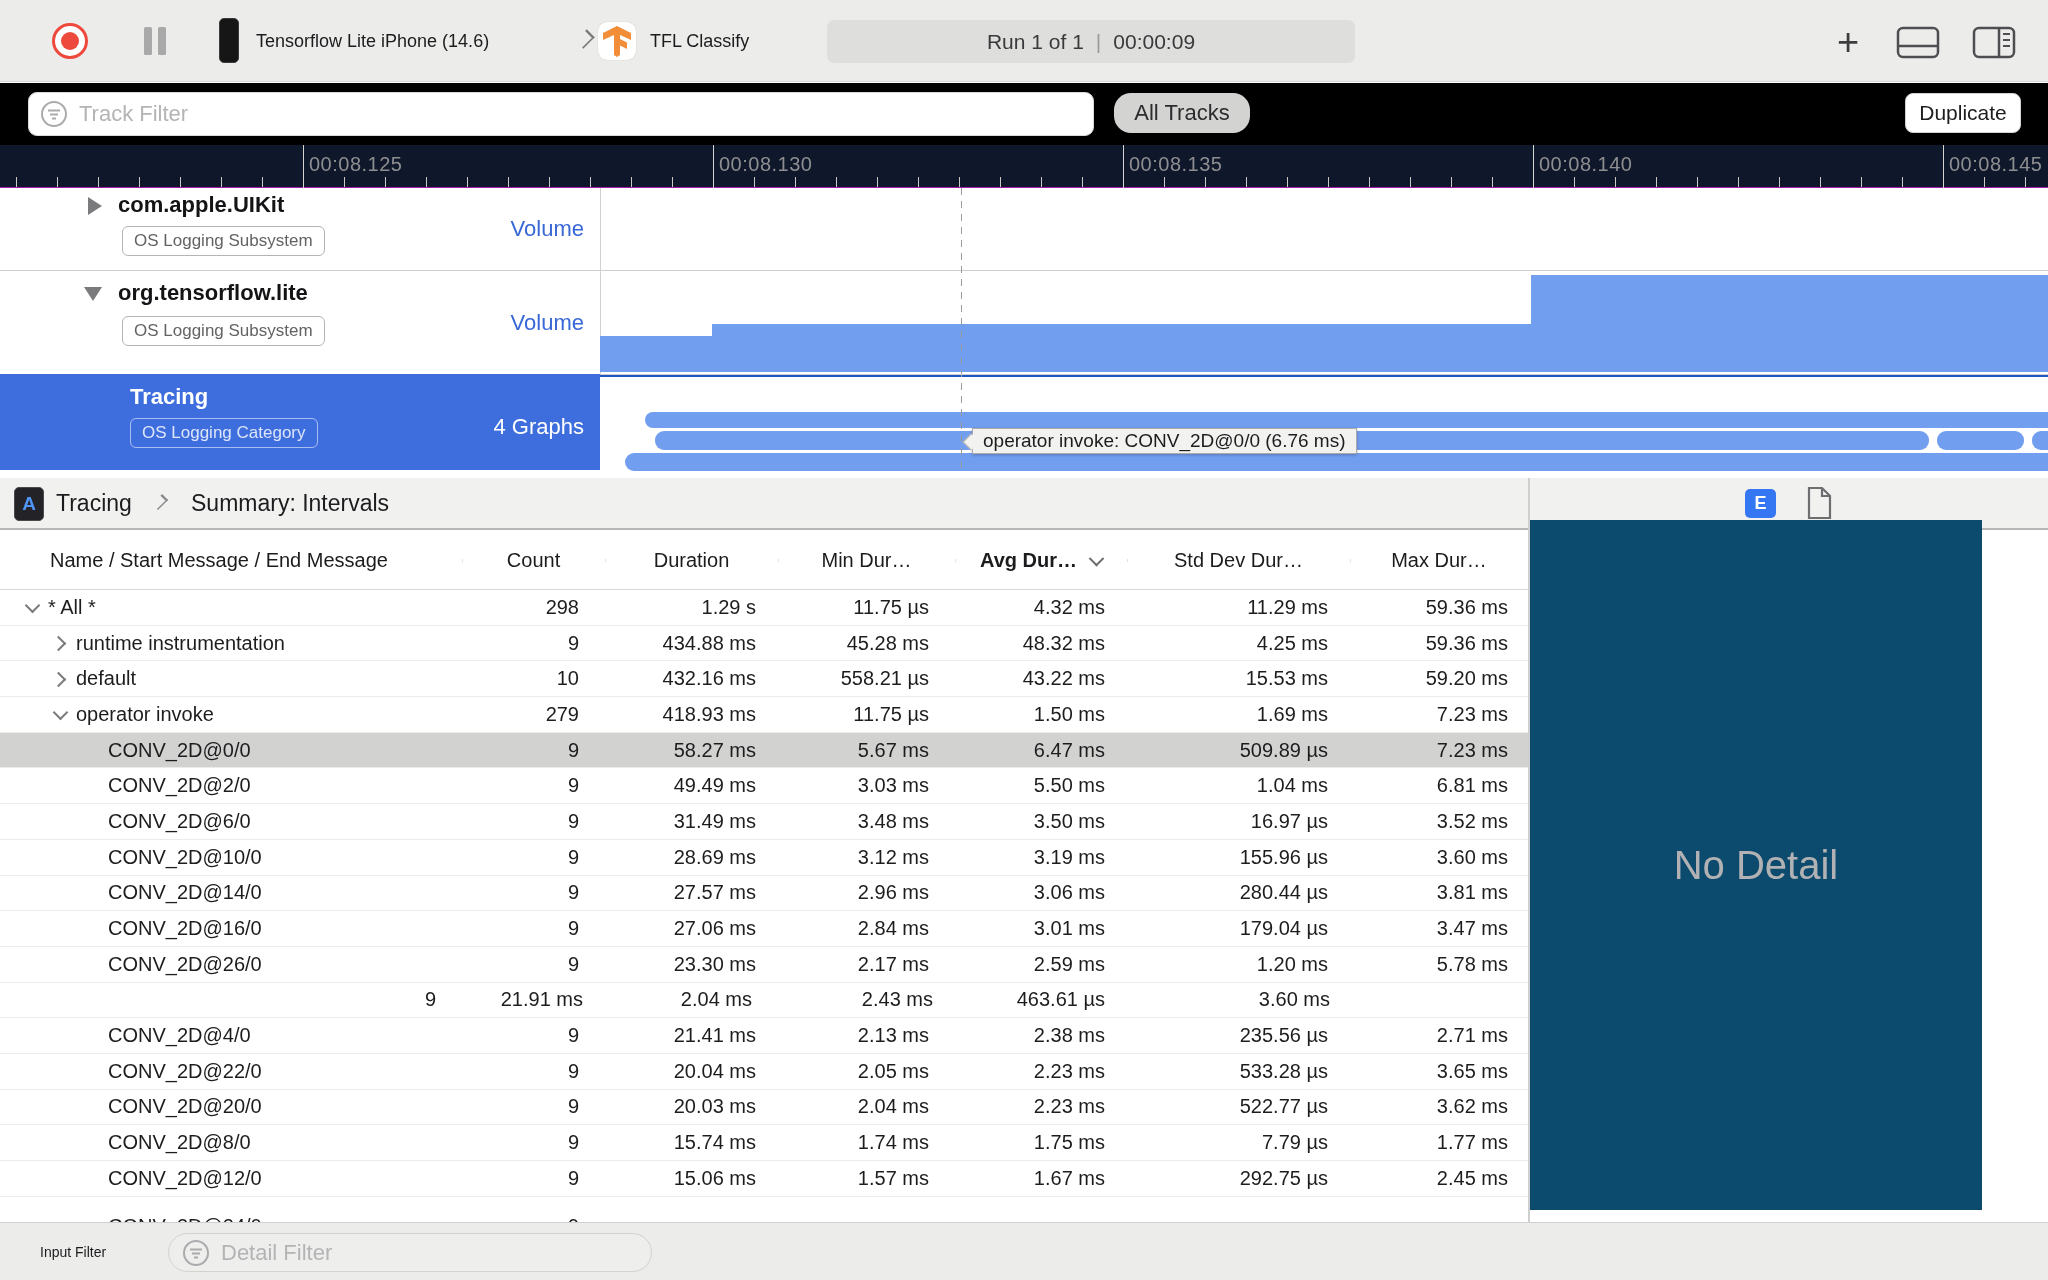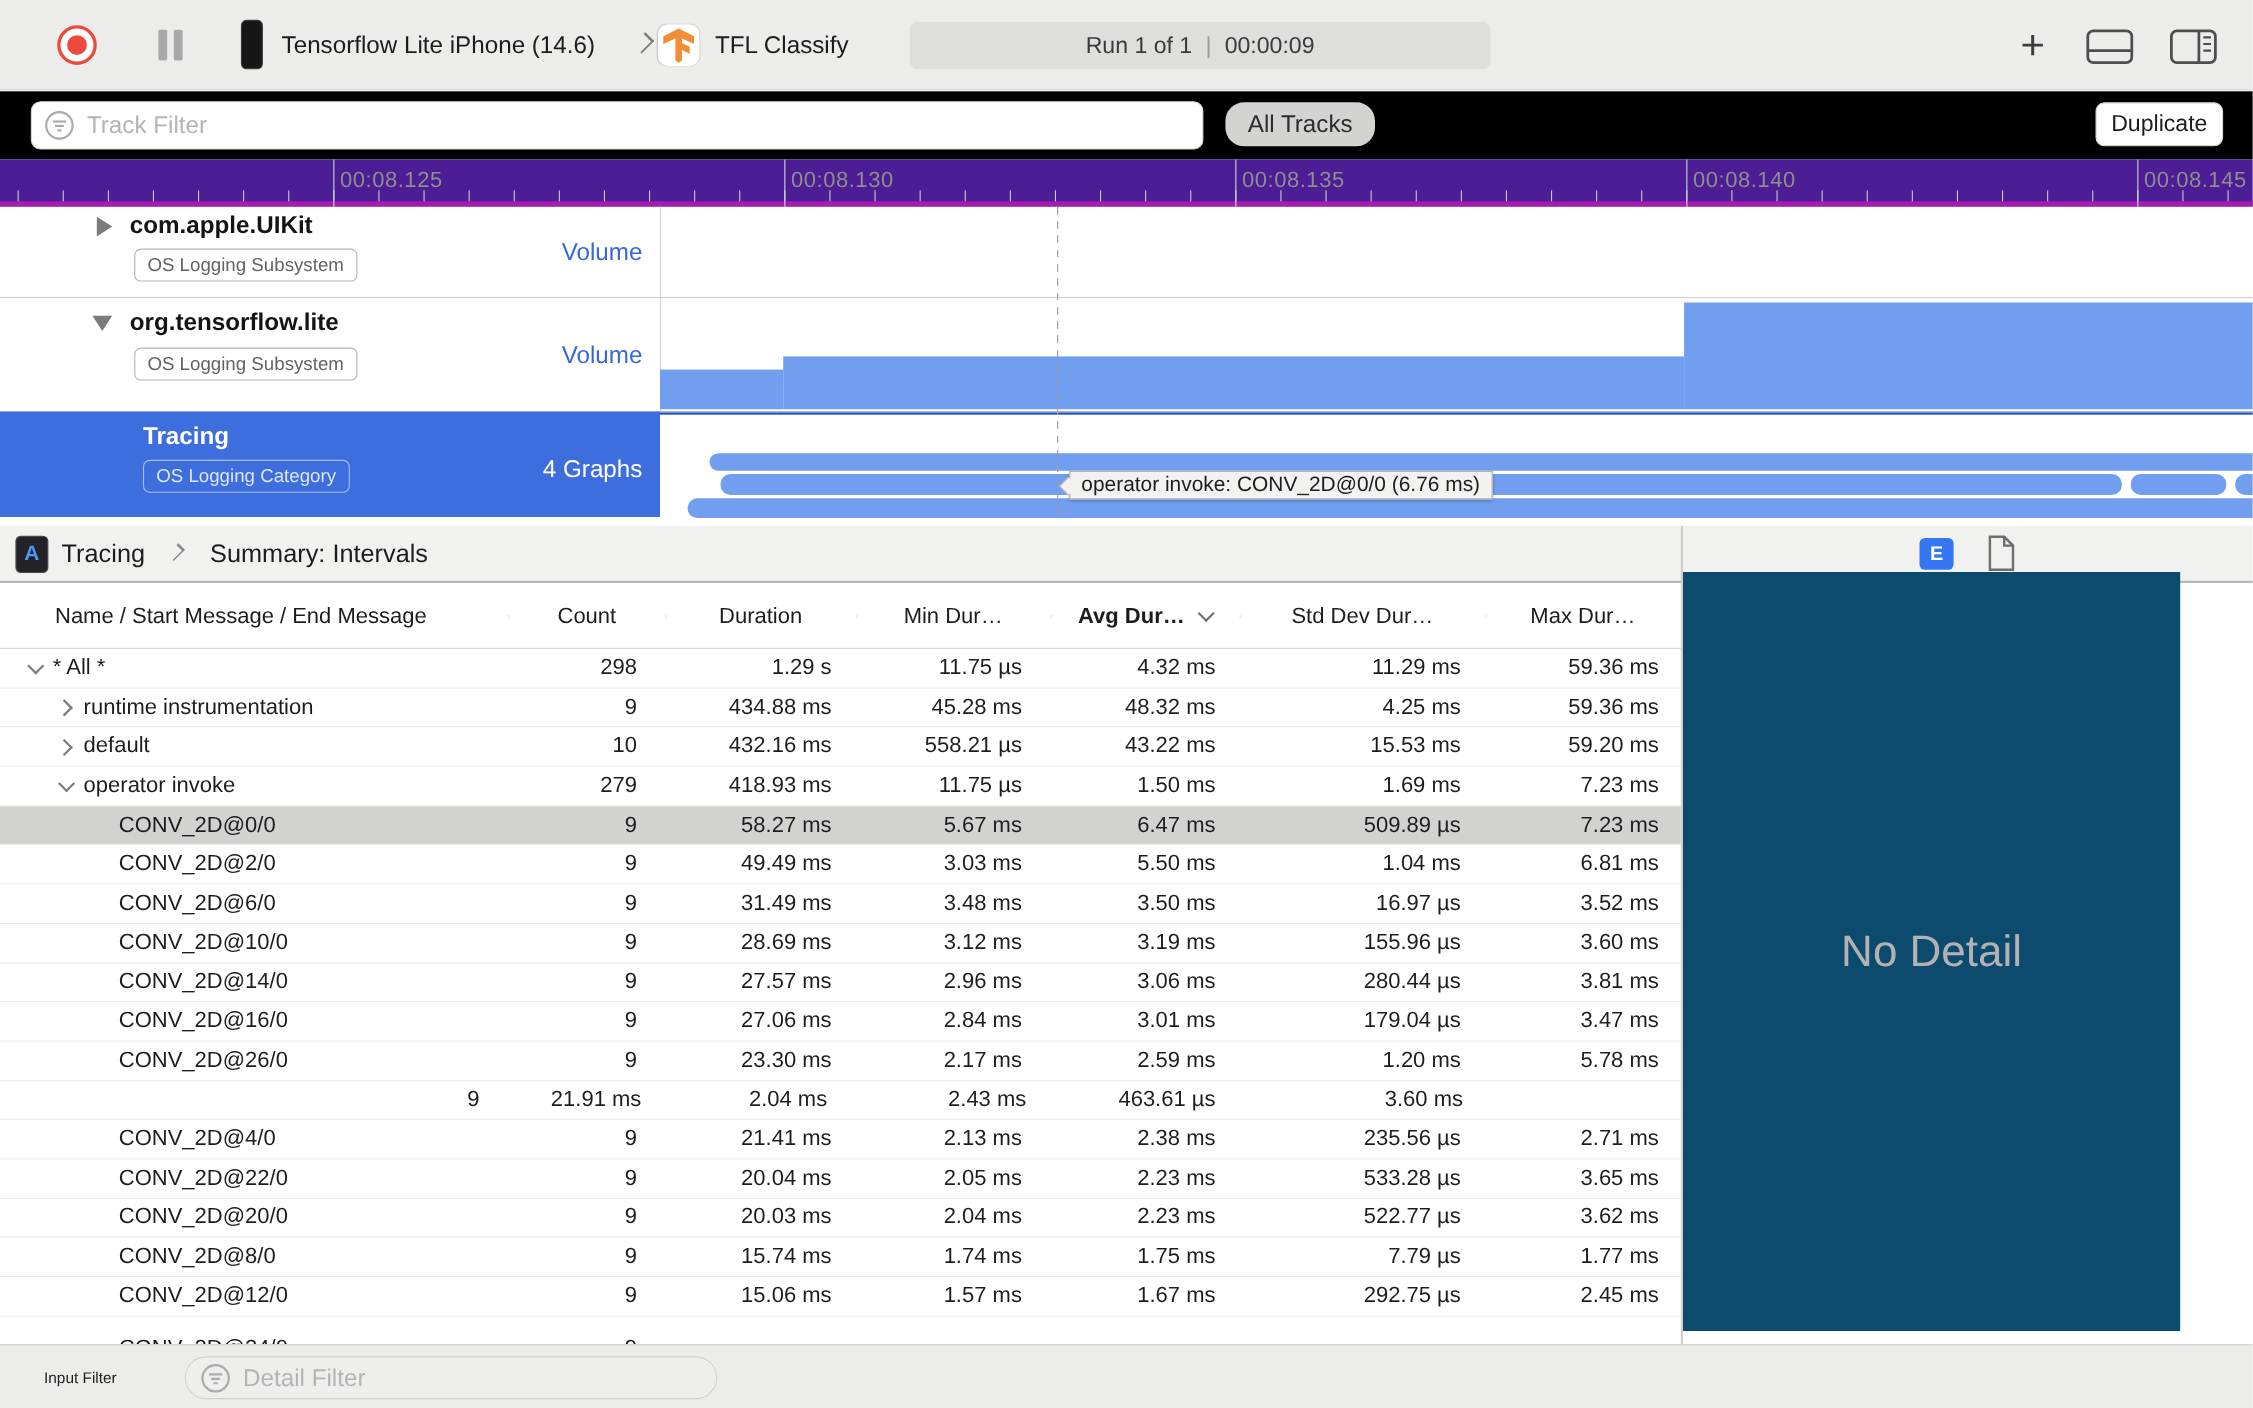--- a/index.html
+++ b/index.html
@@ -8,21 +8,21 @@
   #app { position:absolute; inset:0; width:2048px; height:1280px; }
 
   
   .toolbar { position:absolute; left:0; top:0; width:2048px; height:82px; background:#ececeb; border-bottom:1px solid #d8d8d7; }
   .rec-btn { position:absolute; left:52px; top:23px; width:36px; height:36px; border:3px solid #ee493d; border-radius:50%; background:#fff; cursor:pointer; }
   .rec-btn .dot { position:absolute; left:50%; top:50%; width:18px; height:18px; transform:translate(-50%,-50%); background:#ee493d; border-radius:50%; }
   .pause-btn { position:absolute; left:140px; top:26px; width:30px; height:30px; }
   .pause-btn i { position:absolute; top:1px; width:8px; height:28px; background:#a9a9a9; border-radius:1.5px; }
   .pause-btn i:first-child { left:4px; } .pause-btn i:last-child { left:18px; }
   .iphone-icon { position:absolute; left:219px; top:18px; width:20px; height:45px; background:#161616; border-radius:5px; border:1px solid #3c3c3c; }
-  .tb-text { position:absolute; top:0; height:82px; display:flex; align-items:center; font-size:22px; color:#1c1c1e; }
+  .tb-text { position:absolute; top:0; height:82px; display:flex; align-items:center; font-size:18px; color:#1c1c1e; }
   .tb-device { left:256px; }
   .crumb-sep { position:absolute; left:570px; top:28px; width:26px; height:26px; }
   .crumb-sep span { position:absolute; left:8px; top:4px; width:14px; height:14px; border-top:2px solid #7a7a7a; border-right:2px solid #7a7a7a; transform:rotate(45deg) scale(.8,1.15); }
   .tf-icon { position:absolute; left:598px; top:22px; width:38px; height:38px; background:#fff; border-radius:9px; box-shadow:0 0 1px rgba(0,0,0,.25); }
   .tb-target { left:650px; }
   .run-pill { position:absolute; left:827px; top:20px; width:528px; height:43px; background:#dededd; border-radius:7px; display:flex; align-items:center; justify-content:center; font-size:21px; color:#3a3a3c; gap:12px; }
   .run-pill .sep { color:#9a9a9a; }
   .plus-btn { position:absolute; left:1828px; top:22px; width:40px; height:40px; font-size:38px; font-weight:300; color:#3e3e40; display:flex; align-items:center; justify-content:center; cursor:pointer; }
   .pane-btn { position:absolute; top:26px; width:44px; height:33px; cursor:pointer; }
   .pane-btn svg { display:block; }
@@ -30,21 +30,21 @@
   
   .filterbar { position:absolute; left:0; top:83px; width:2048px; height:62px; background:#000000; }
   .tfilter { position:absolute; left:28px; top:9px; width:1066px; height:44px; background:#fff; border:1px solid #d9d9d8; border-radius:9px; display:flex; align-items:center; padding-left:10px; }
   .funnel { flex:0 0 30px; height:30px; }
   .tfilter input, .dfilter input { border:none; outline:none; background:transparent; font-size:22px; color:#1d1d1f; flex:1; padding-left:10px; font-family:"Liberation Sans",sans-serif; }
   .tfilter input::placeholder, .dfilter input::placeholder { color:#b4b4b6; }
   .alltracks { position:absolute; left:1114px; top:10px; width:136px; height:40px; background:#d3d3d2; border-radius:17px; display:flex; align-items:center; justify-content:center; font-size:22px; color:#2c2c2e; cursor:pointer; }
   .duplicate { position:absolute; left:1905px; top:10px; width:116px; height:40px; background:#fff; border:1px solid #d2d2d1; border-radius:8px; display:flex; align-items:center; justify-content:center; font-size:21px; color:#1d1d1f; cursor:pointer; box-shadow:0 1px 1px rgba(0,0,0,.05); }
 
   
-  .ruler { position:absolute; left:0; top:145px; width:2048px; height:43px; background:#4c1d95; border-bottom:5px solid #a21caf; }
+  .ruler { position:absolute; left:0; top:145px; width:2048px; height:43px; background:#0f172a; border-bottom:1px solid #a21caf; }
   .ruler .major { position:absolute; top:0; width:1px; height:43px; background:#d4d4d3; }
   .ruler .minor { position:absolute; bottom:0; width:1px; height:10px; background:#c9c9c8; }
   .ruler .rlabel { position:absolute; top:8px; font-size:20px; color:#8e8e90; letter-spacing:.5px; }
 
   
   .tracks { position:absolute; left:0; top:188px; width:2048px; height:290px; background:#fff; }
   .lane-sep { position:absolute; left:0; width:2048px; height:1px; background:#cfcfce; }
   .head-div { position:absolute; left:600px; top:0; width:1px; height:186px; background:#d2d2d1; }
   .track-head { position:absolute; left:0; width:600px; }
   .tri { position:absolute; width:0; height:0; cursor:pointer; }

